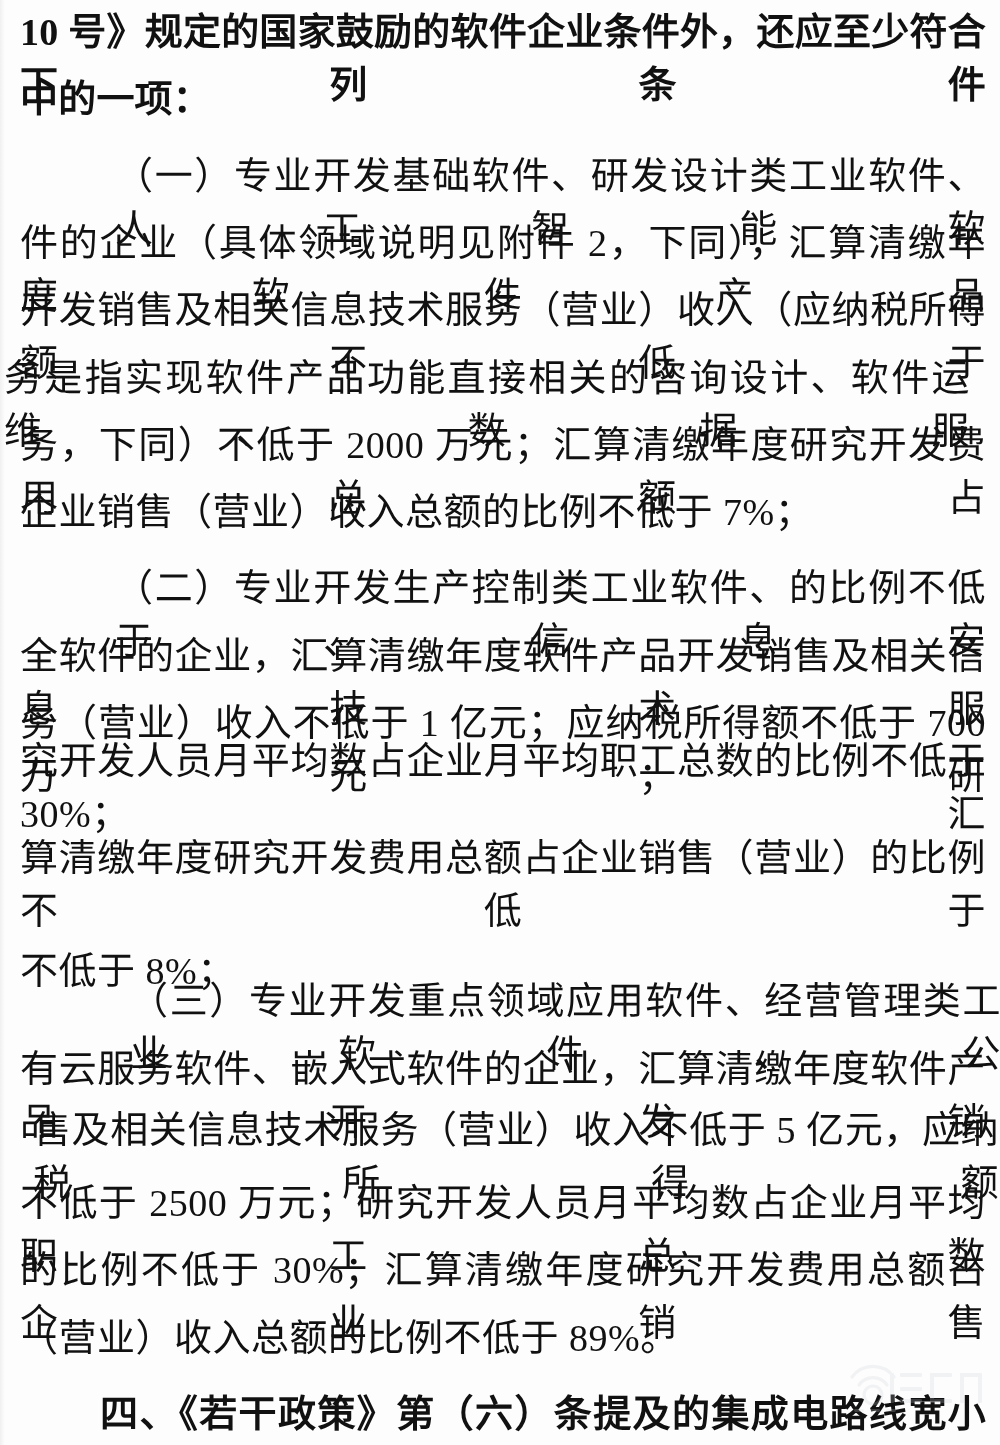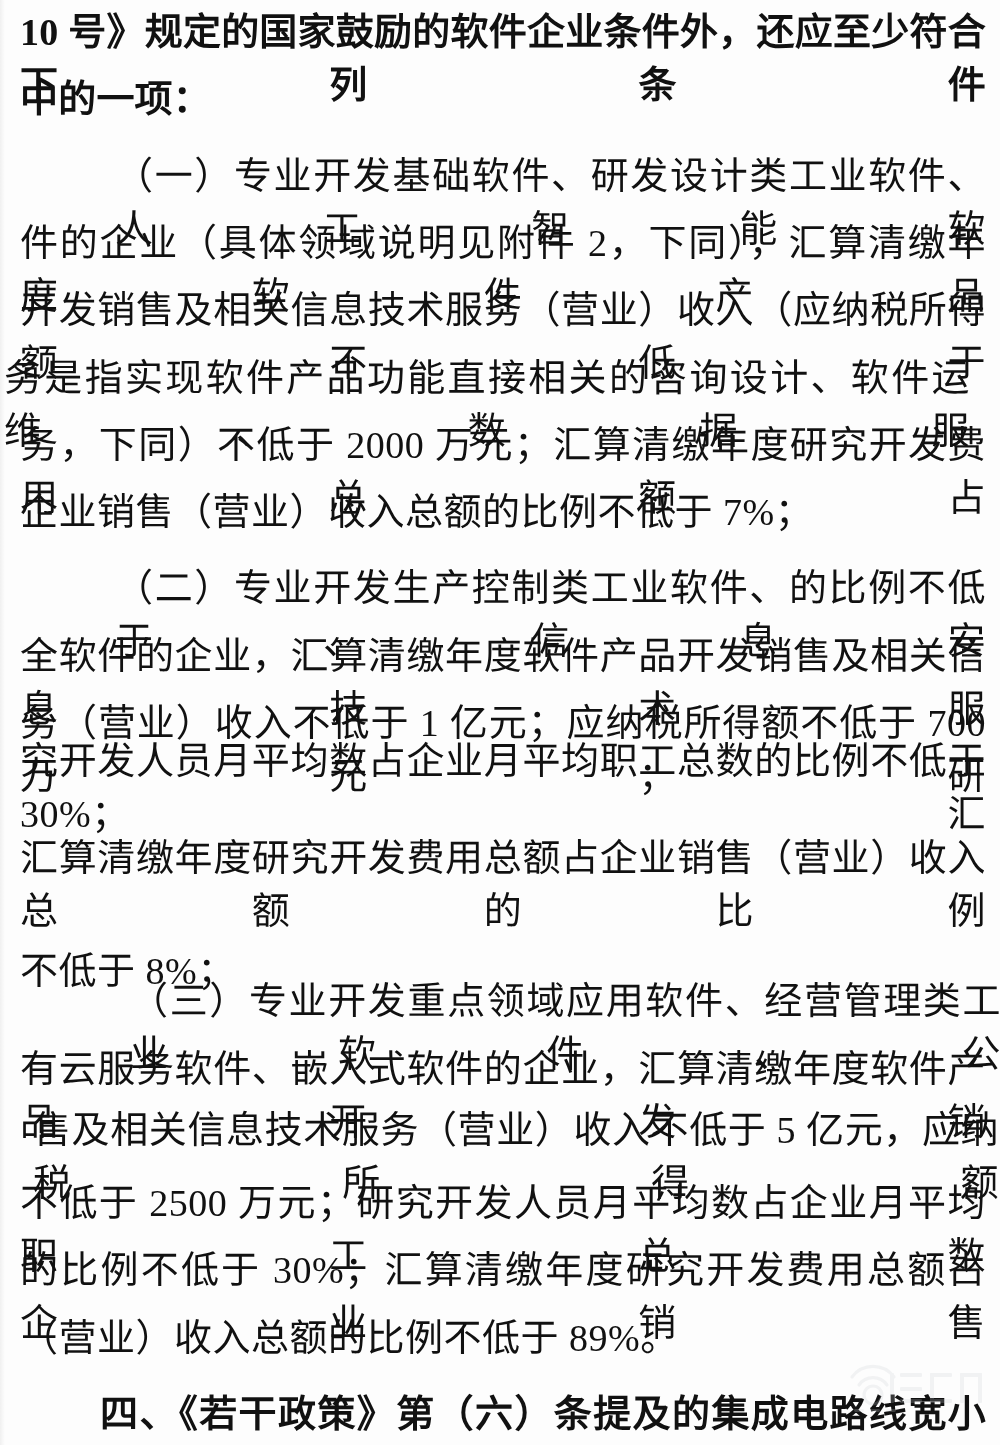--- a/index.html
+++ b/index.html
@@ -72,21 +72,21 @@
       <div class="line regular justify" style="top: 149.6px; left: 115px; width: 871px;">（一）专业开发基础软件、研发设计类工业软件、人工智能软</div>
       <div class="line regular justify" style="top: 216.9px; left: 20px; width: 966px;">件的企业（具体领域说明见附件 2，下同），汇算清缴年度软件产品</div>
       <div class="line regular justify" style="top: 284.2px; left: 20px; width: 966px;">开发销售及相关信息技术服务（营业）收入（应纳税所得额不低于</div>
       <div class="line regular justify" style="top: 351.5px; left: 4px; width: 966px;">务是指实现软件产品功能直接相关的咨询设计、软件运维、数据服</div>
       <div class="line regular justify" style="top: 418.8px; left: 20px; width: 966px;">务，下同）不低于 2000 万元；汇算清缴年度研究开发费用总额占</div>
       <div class="line regular" style="top: 486.1px; left: 20px;">企业销售（营业）收入总额的比例不低于 7%；</div>
       <div class="line regular justify" style="top: 562.4px; left: 115px; width: 871px;">（二）专业开发生产控制类工业软件、的比例不低于、信息安</div>
       <div class="line regular justify" style="top: 629.7px; left: 20px; width: 966px;">全软件的企业，汇算清缴年度软件产品开发销售及相关信息技术服</div>
       <div class="line regular justify" style="top: 697px; left: 20px; width: 966px;">务（营业）收入不低于 1 亿元；应纳税所得额不低于 700 万元；研</div>
       <div class="line regular justify" style="top: 735px; left: 20px; width: 966px;">究开发人员月平均数占企业月平均职工总数的比例不低于 30%；汇</div>
-      <div class="line regular justify" style="top: 831.6px; left: 20px; width: 966px;">汇算清缴年度研究开发费用总额占企业销售（营业）收入总额的比例</div>
+      <div class="line regular justify" style="top: 831.6px; left: 20px; width: 966px;">算清缴年度研究开发费用总额占企业销售（营业）的比例不低于</div>
       <div class="line regular" style="top: 898.9px; left: 20px; margin-top: 46px;">不低于 8%；</div>
       <div class="line regular justify" style="top: 975.2px; left: 115px; width: 871px; margin-left: 15px;">（三）专业开发重点领域应用软件、经营管理类工业软件、公</div>
       <div class="line regular justify" style="top: 1042.5px; left: 20px; width: 966px;">有云服务软件、嵌入式软件的企业，汇算清缴年度软件产品开发销</div>
       <div class="line regular justify" style="top: 1104px; left: 20px; width: 966px; margin-left: 13px;">售及相关信息技术服务（营业）收入不低于 5 亿元，应纳税所得额</div>
       <div class="line regular justify" style="top: 1177.1px; left: 20px; width: 966px;">不低于 2500 万元；研究开发人员月平均数占企业月平均职工总数</div>
       <div class="line regular justify" style="top: 1244.4px; left: 20px; width: 966px;">的比例不低于 30%；汇算清缴年度研究开发费用总额占企业销售</div>
       <div class="line regular" style="top: 1311.7px; left: 20px;">（营业）收入总额的比例不低于 89%。</div>
       <div class="line bold justify" style="top: 1388px; left: 100px; width: 886px;">四、《若干政策》第（六）条提及的集成电路线宽小于 65 纳米</div>
     </div>
 

